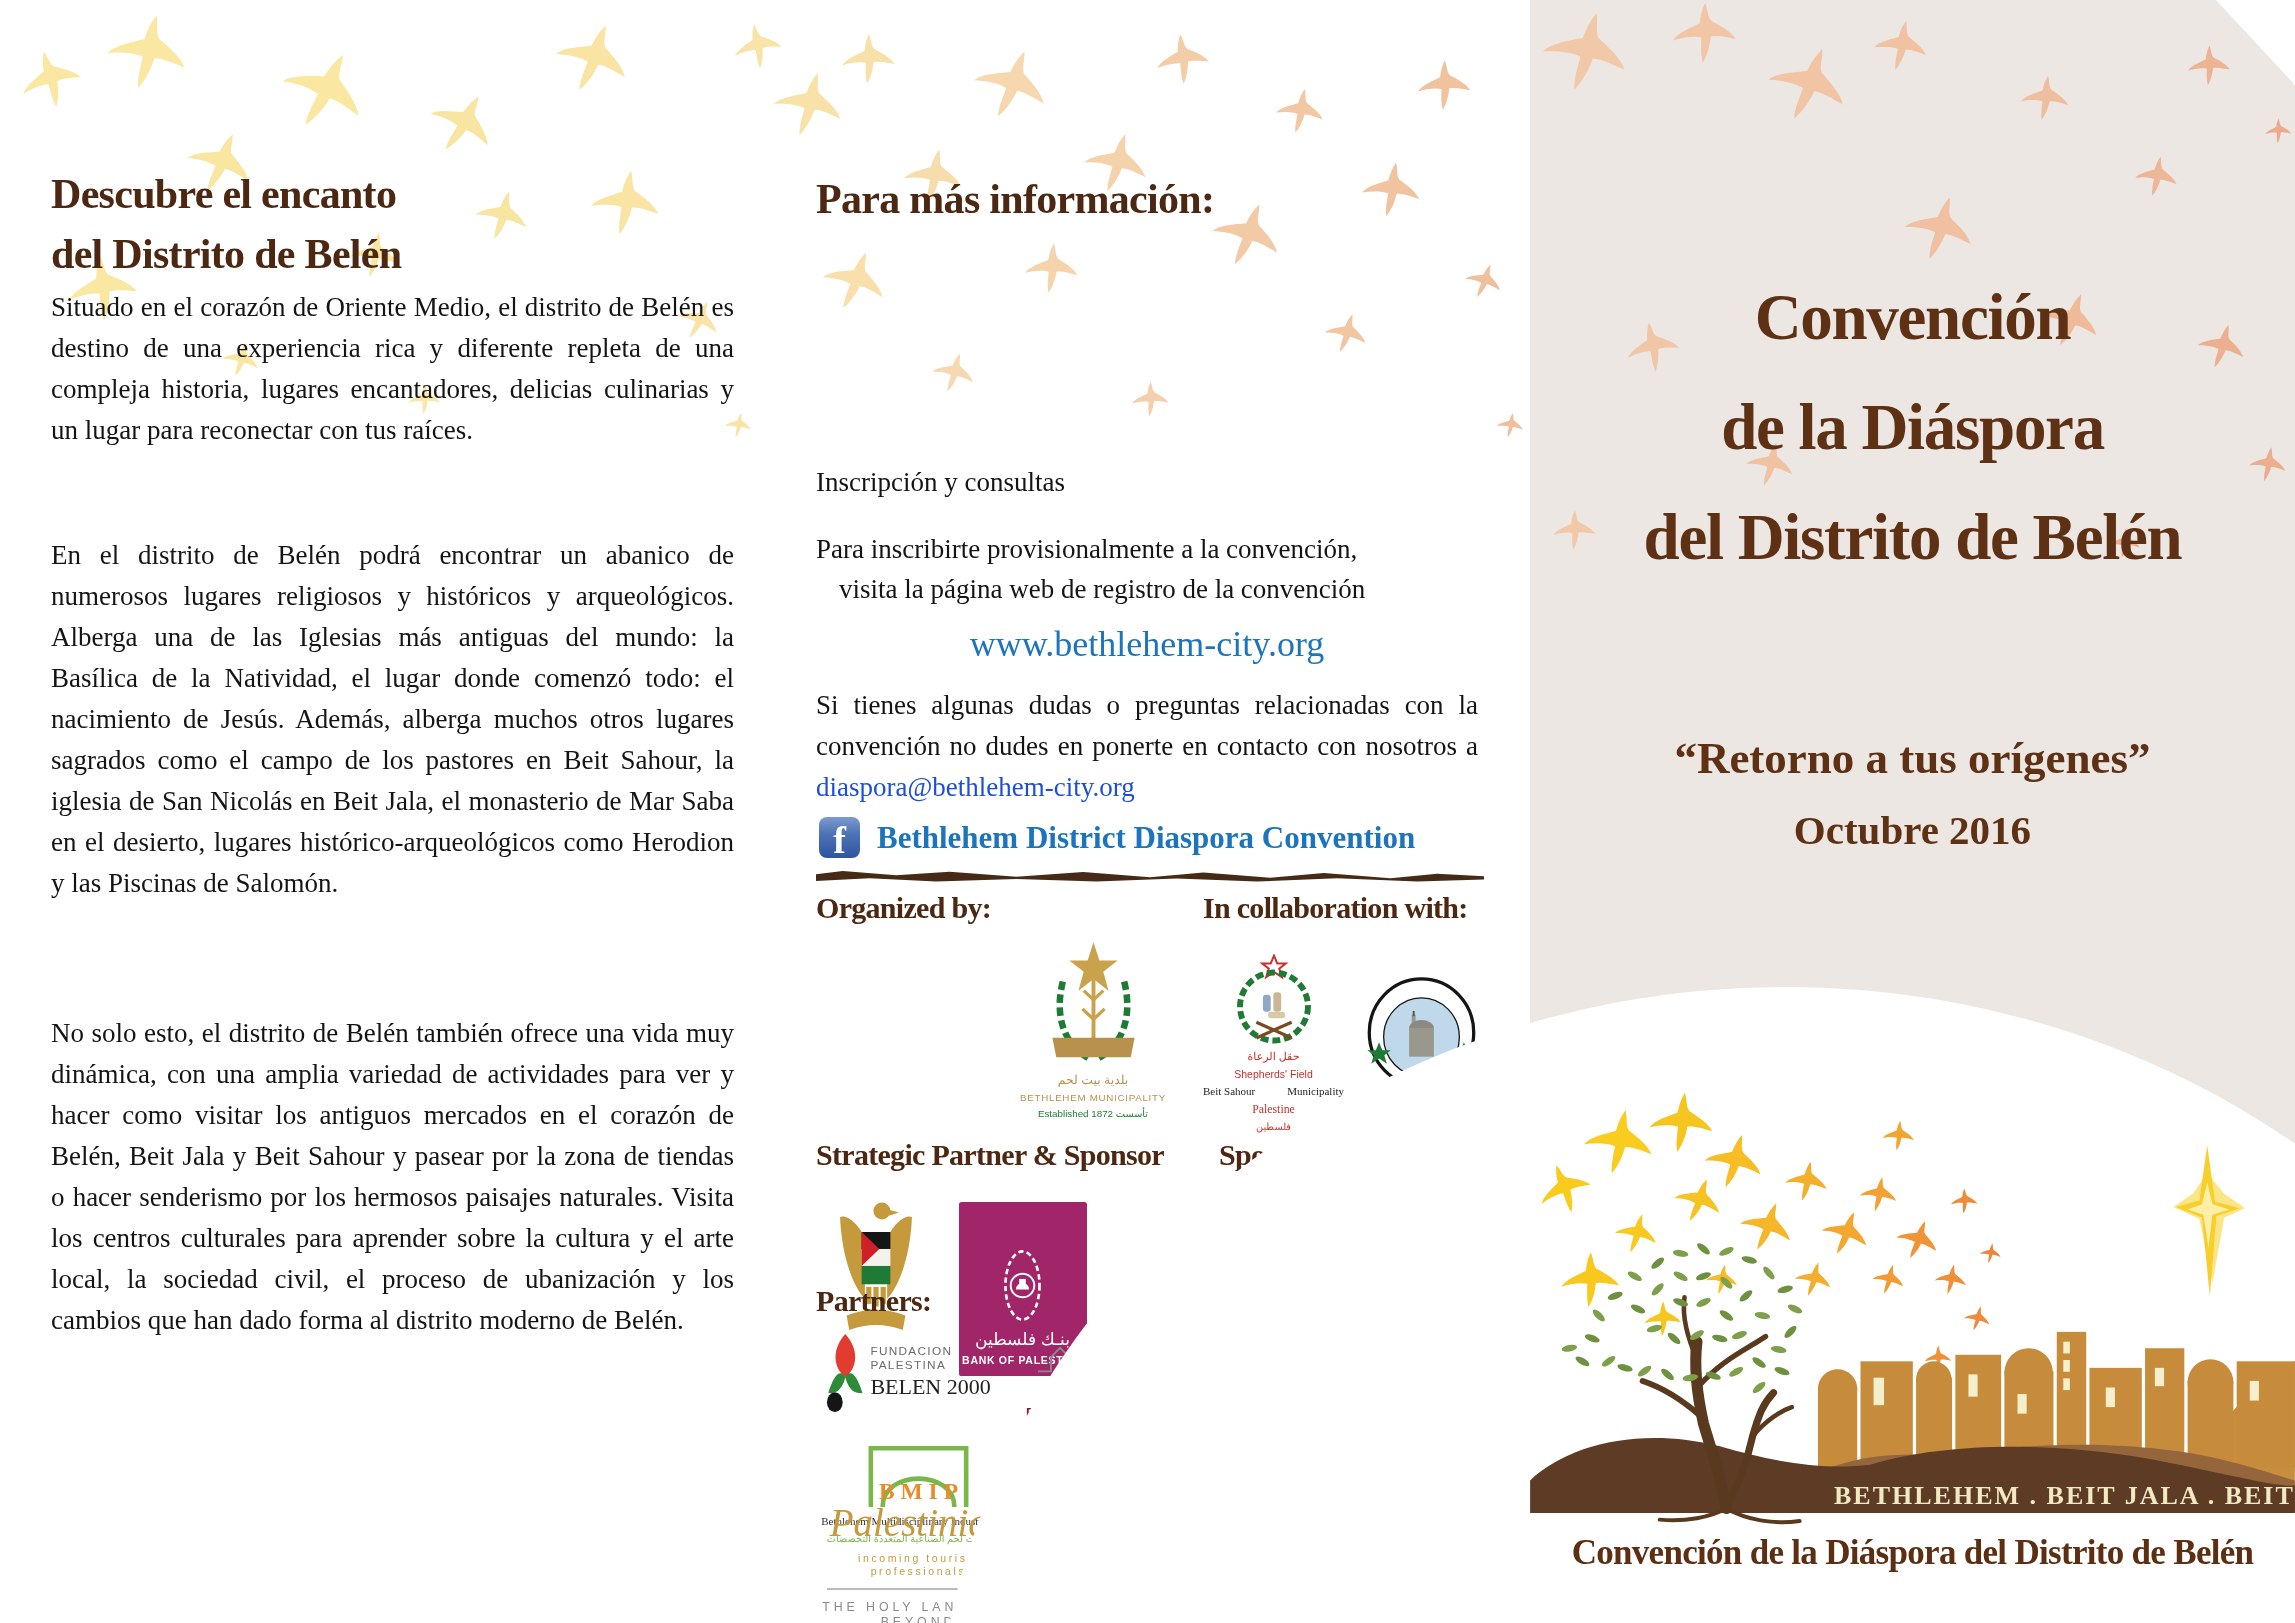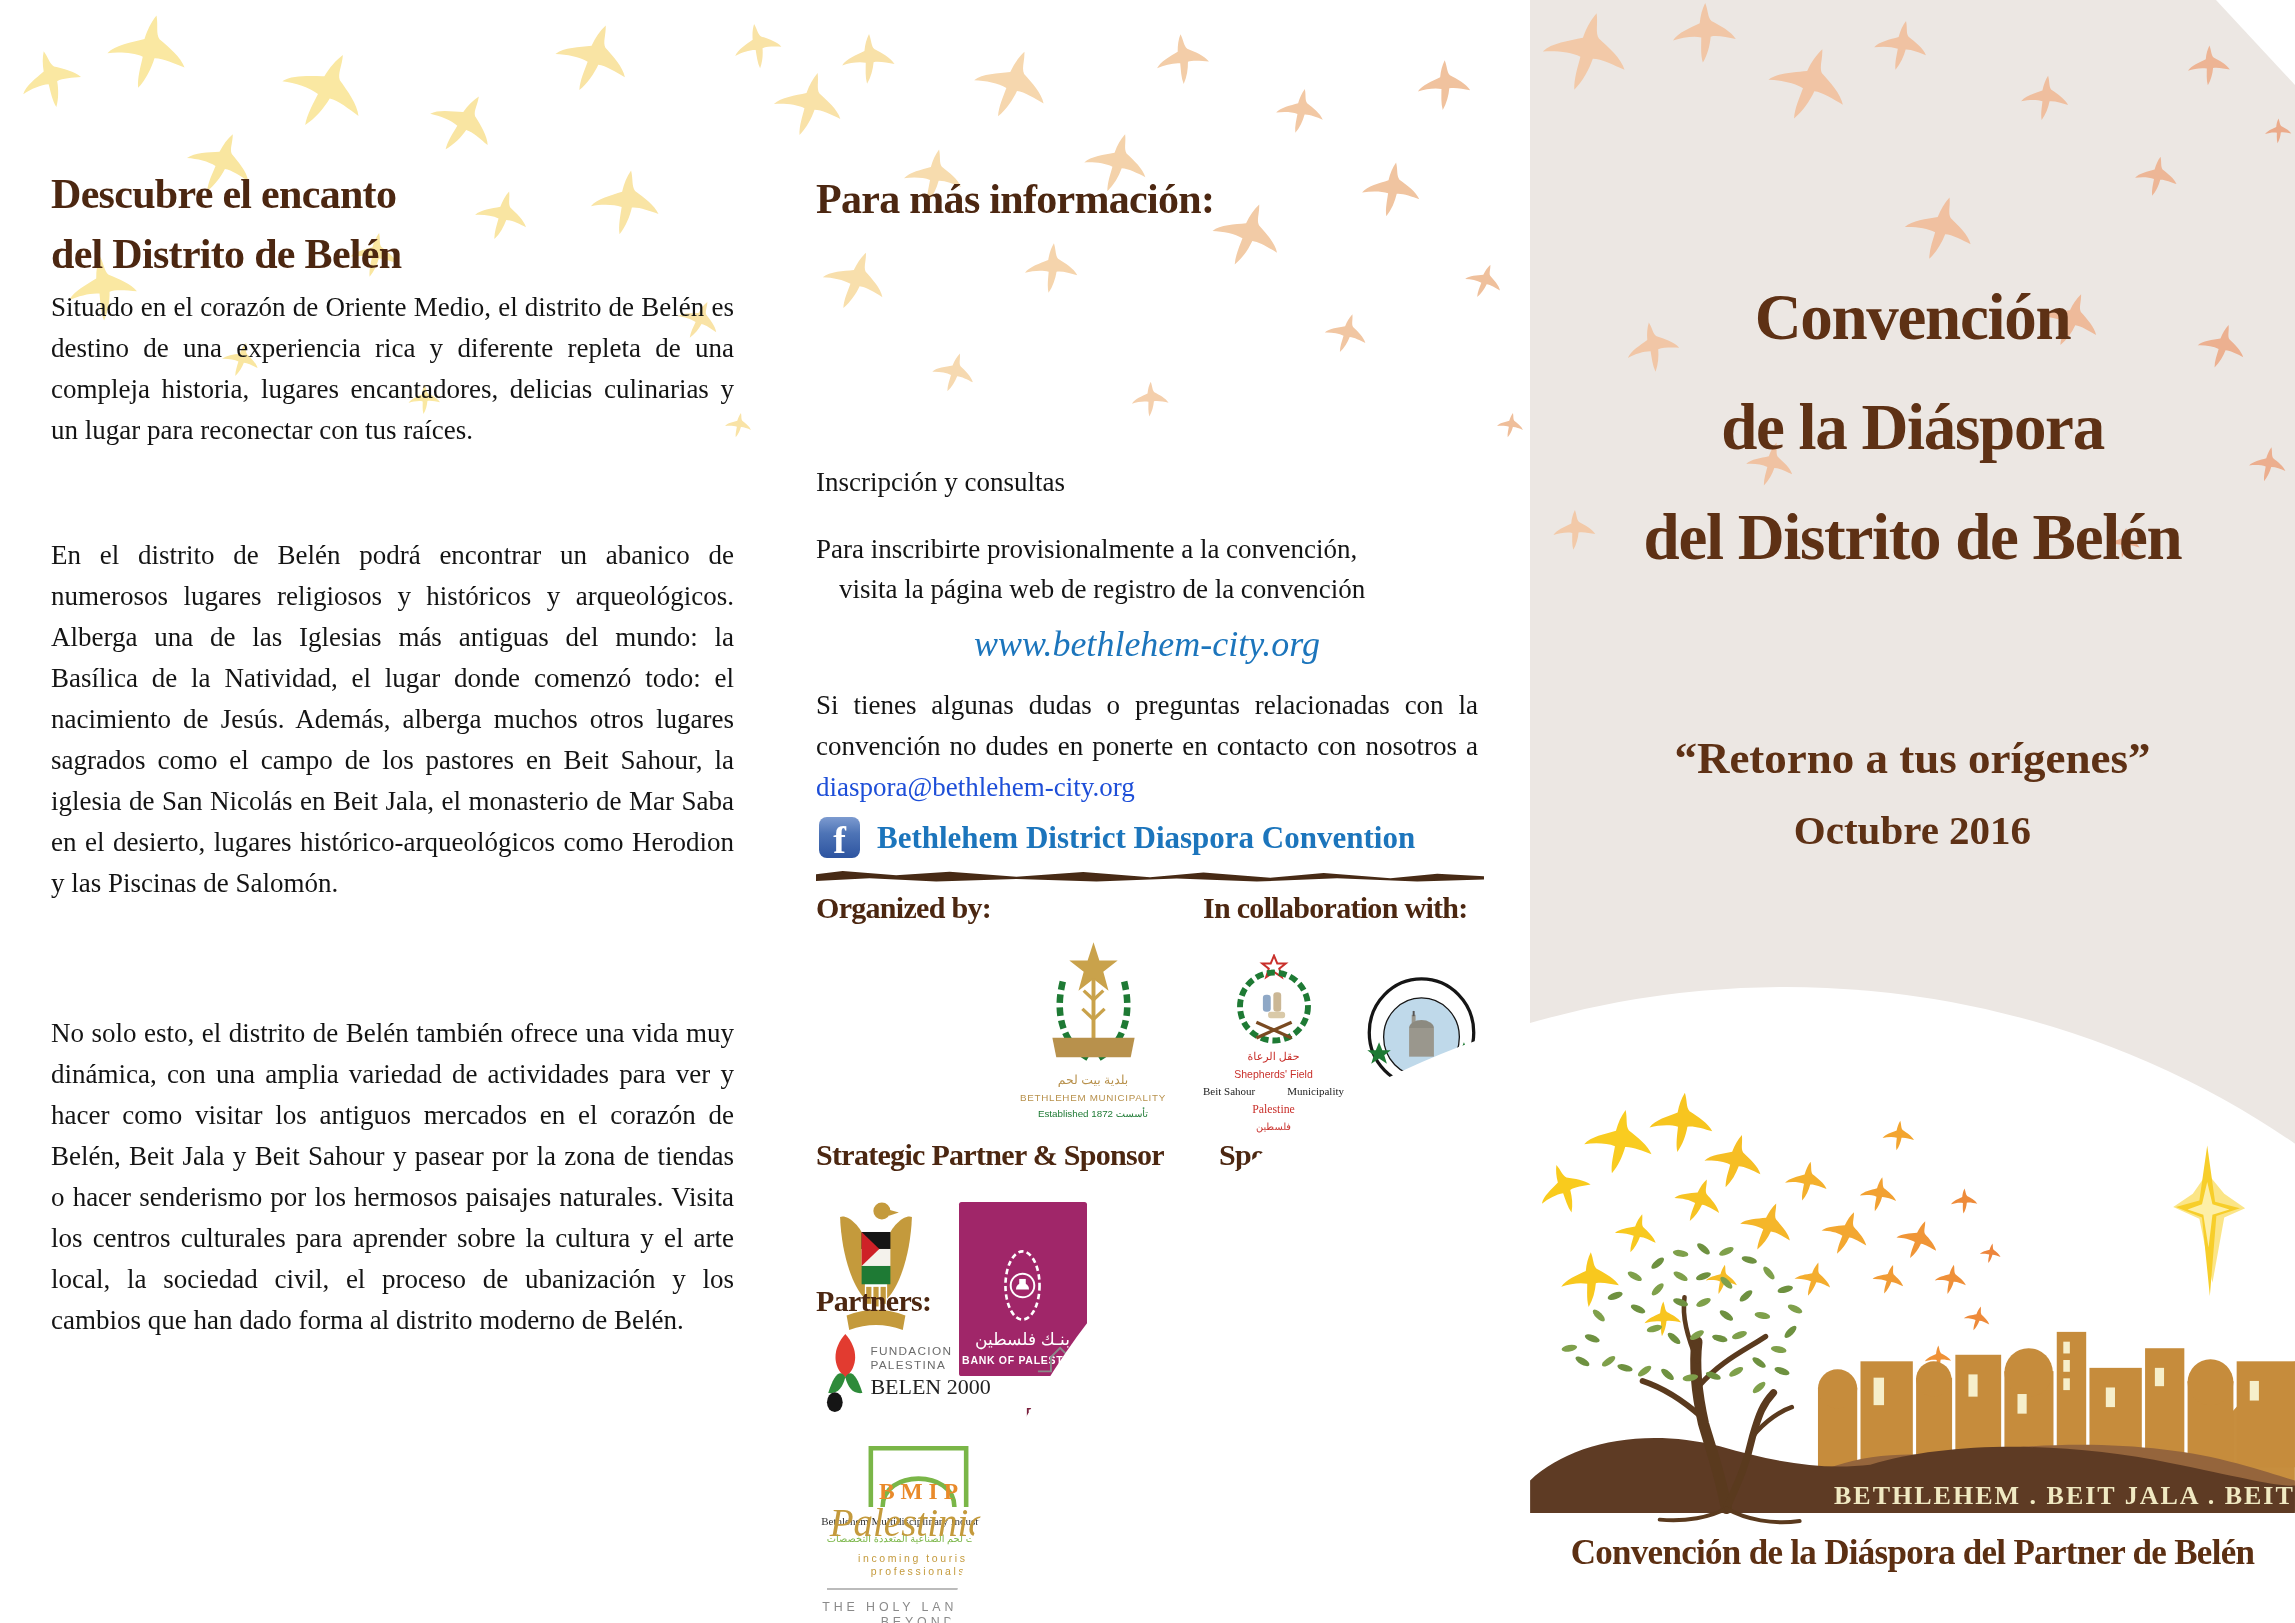--- a/index.html
+++ b/index.html
@@ -5,21 +5,21 @@
   html,body{margin:0;padding:0;background:#888;}
   #page{position:relative;width:2295px;height:1623px;background:#ffffff;overflow:hidden;
         font-family:"Liberation Serif",serif;}
   .abs{position:absolute;}
 
   
   .panel-heading{font-weight:bold;color:#4C2711;font-size:42px;line-height:60px;letter-spacing:-0.7px;}
   .body-par{font-size:27px;line-height:41px;color:#141414;text-align:justify;}
   .center-par{font-size:27px;line-height:41px;color:#141414;text-align:left;}
   .blue{color:#1d4ed8;}
-  .website{font-size:36px;color:#1C75BC;text-align:center;width:100%;font-style:italic;}
+  .website{font-size:36px;color:#1C75BC;text-align:center;width:100%;}
   .fb-row{display:flex;align-items:center;gap:17px;}
   .fb-icon{width:41px;height:41px;border-radius:7.9px;
            background:linear-gradient(#7d9bd0 0%,#4e74b6 40%,#2d54a0 100%);
            color:#fff;font-weight:bold;font-size:38px;display:flex;align-items:flex-end;justify-content:center;
            font-family:"Liberation Serif",serif;line-height:35px;}
   .fb-text{font-size:31px;font-weight:bold;color:#1C75BC;}
   .divider{background:#472A15;height:10.5px;
            clip-path:polygon(0 30%,4% 0,12% 40%,20% 8%,30% 55%,40% 10%,50% 60%,58% 15%,68% 65%,76% 20%,86% 70%,93% 25%,100% 50%,100% 80%,90% 100%,78% 70%,66% 100%,54% 72%,42% 100%,30% 75%,18% 100%,8% 70%,0 95%);}
   .section-label{font-weight:bold;color:#4C2711;font-size:30px;letter-spacing:-0.7px;}
 
@@ -545,17 +545,17 @@
           <ellipse cx="80" cy="430" rx="12" ry="5" fill="#6E9140" transform="rotate(30 80 430)"></ellipse>
           <ellipse cx="350" cy="470" rx="12" ry="5" fill="#7FA04B" transform="rotate(-40 350 470)"></ellipse>
           <ellipse cx="385" cy="445" rx="12" ry="5" fill="#6E9140" transform="rotate(20 385 445)"></ellipse>
           <ellipse cx="60" cy="410" rx="12" ry="5" fill="#7FA04B" transform="rotate(-10 60 410)"></ellipse>
         </g>
       </g>
     </svg>
 
     <div class="abs banner-text" style="left:304px;top:1481px;width:432px;text-align:center;">BETHLEHEM . BEIT JALA . BEIT SAHOUR</div>
 
-    <div class="abs footer-line" style="left:0;top:1533px;">Convención de la Diáspora del Partner de Belén</div>
+    <div class="abs footer-line" style="left:0;top:1533px;">Convención de la Diáspora del Distrito de Belén</div>
   </div>
 
 </div>
 
 
 </body></html>

